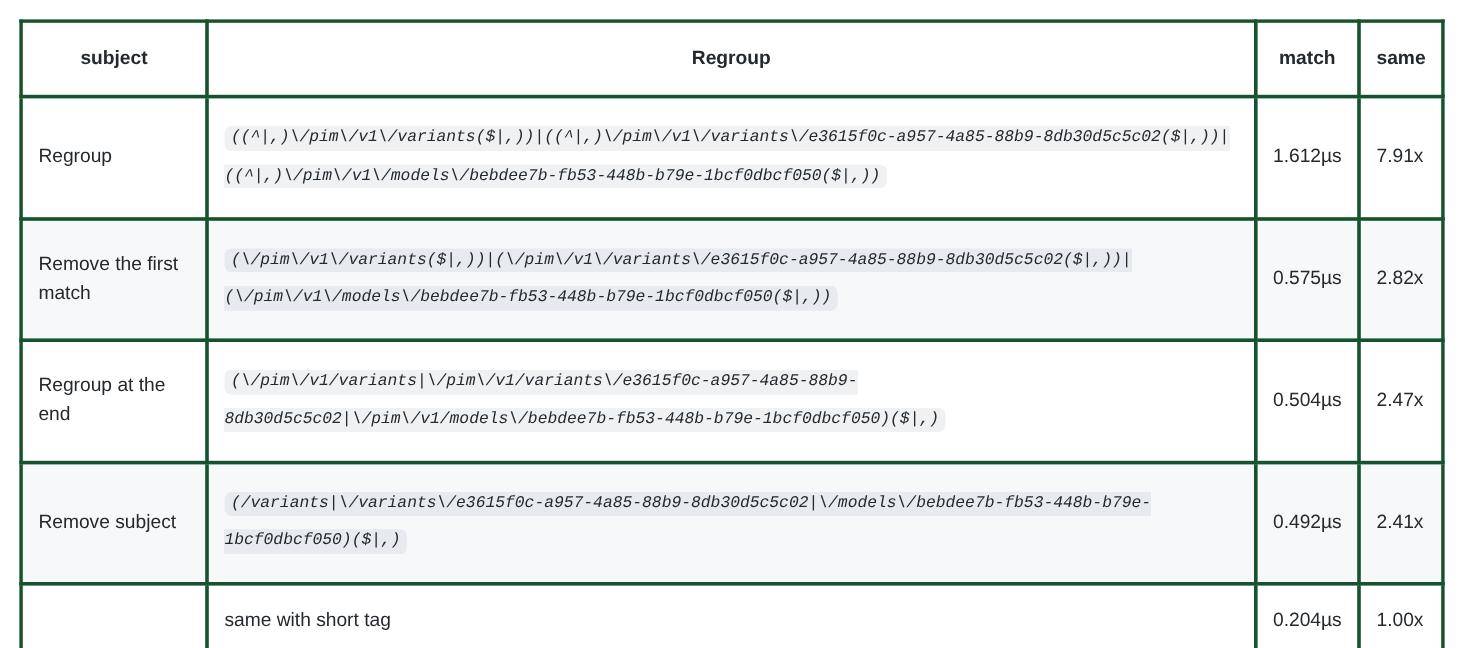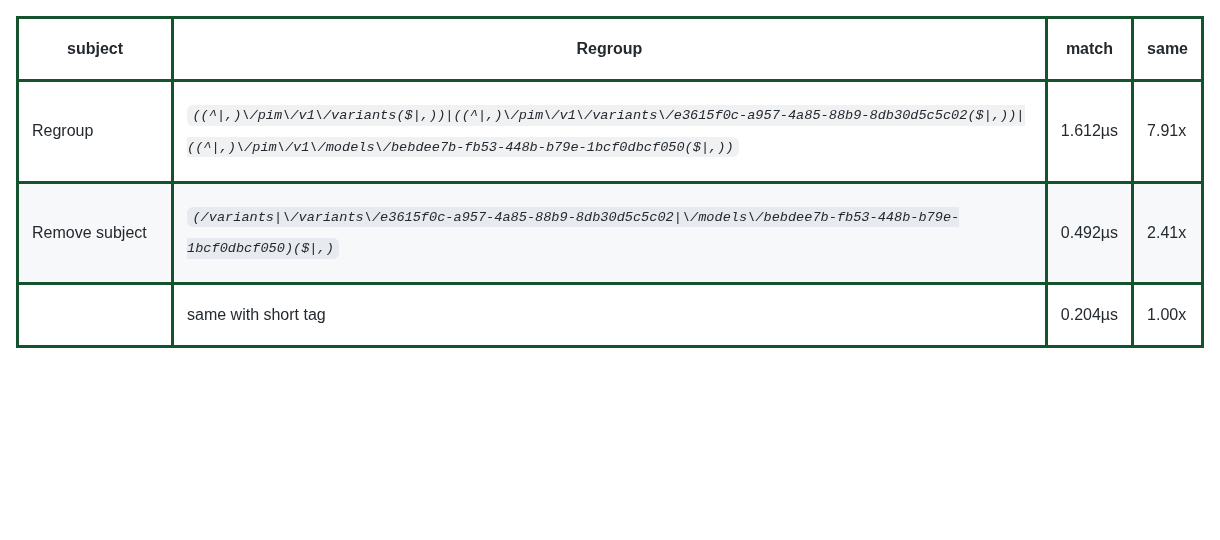--- a/index.html
+++ b/index.html
@@ -85,20 +85,32 @@
     </tr>
   </thead>
   <tbody id="table-body">
   <tr>
         <td class="col-subject">Regroup</td>
         <td><code>((^|,)\/pim\/v1\/variants($|,))|((^|,)\/pim\/v1\/variants\/e3615f0c-a957-4a85-88b9-8db30d5c5c02($|,))|((^|,)\/pim\/v1\/models\/bebdee7b-fb53-448b-b79e-1bcf0dbcf050($|,))</code></td>
         <td class="col-mean">1.612µs</td>
         <td class="col-diff">7.91x</td>
       </tr>
       <tr>
+        <td class="col-subject">Remove the first match</td>
+        <td><code>(\/pim\/v1\/variants($|,))|(\/pim\/v1\/variants\/e3615f0c-a957-4a85-88b9-8db30d5c5c02($|,))|(\/pim\/v1\/models\/bebdee7b-fb53-448b-b79e-1bcf0dbcf050($|,))</code></td>
+        <td class="col-mean">0.575µs</td>
+        <td class="col-diff">2.82x</td>
+      </tr>
+      <tr>
+        <td class="col-subject">Regroup at the end</td>
+        <td><code>(\/pim\/v1/variants|\/pim\/v1/variants\/e3615f0c-a957-4a85-88b9-8db30d5c5c02|\/pim\/v1/models\/bebdee7b-fb53-448b-b79e-1bcf0dbcf050)($|,)</code></td>
+        <td class="col-mean">0.504µs</td>
+        <td class="col-diff">2.47x</td>
+      </tr>
+      <tr>
         <td class="col-subject">Remove subject</td>
         <td><code>(/variants|\/variants\/e3615f0c-a957-4a85-88b9-8db30d5c5c02|\/models\/bebdee7b-fb53-448b-b79e-1bcf0dbcf050)($|,)</code></td>
         <td class="col-mean">0.492µs</td>
         <td class="col-diff">2.41x</td>
       </tr>
       <tr>
         <td class="col-subject"></td>
         <td>same with short tag</td>
         <td class="col-mean">0.204µs</td>
         <td class="col-diff">1.00x</td>

